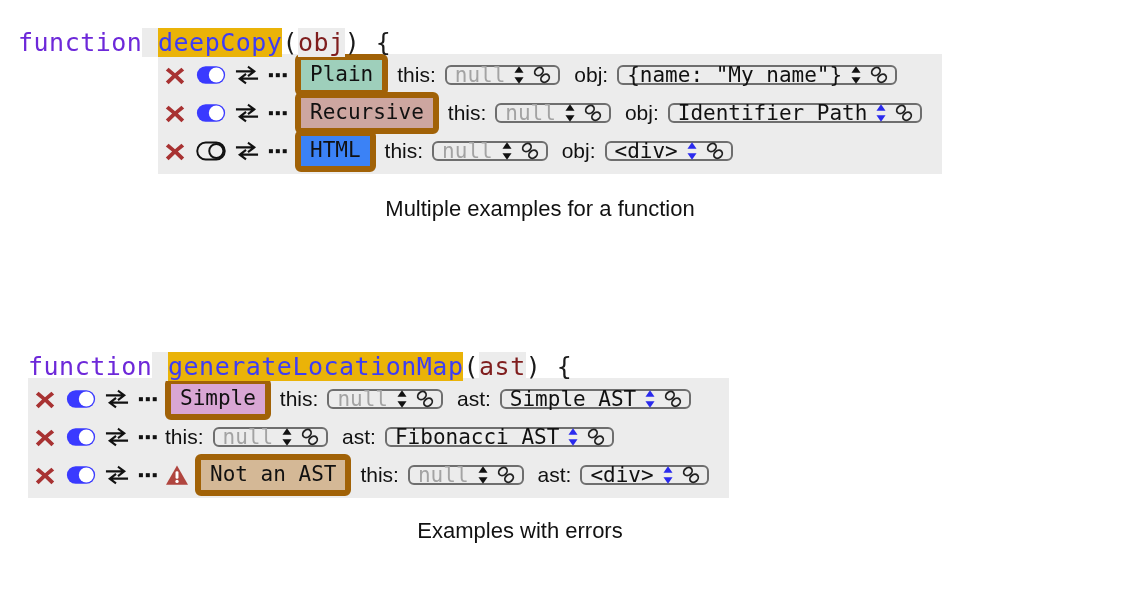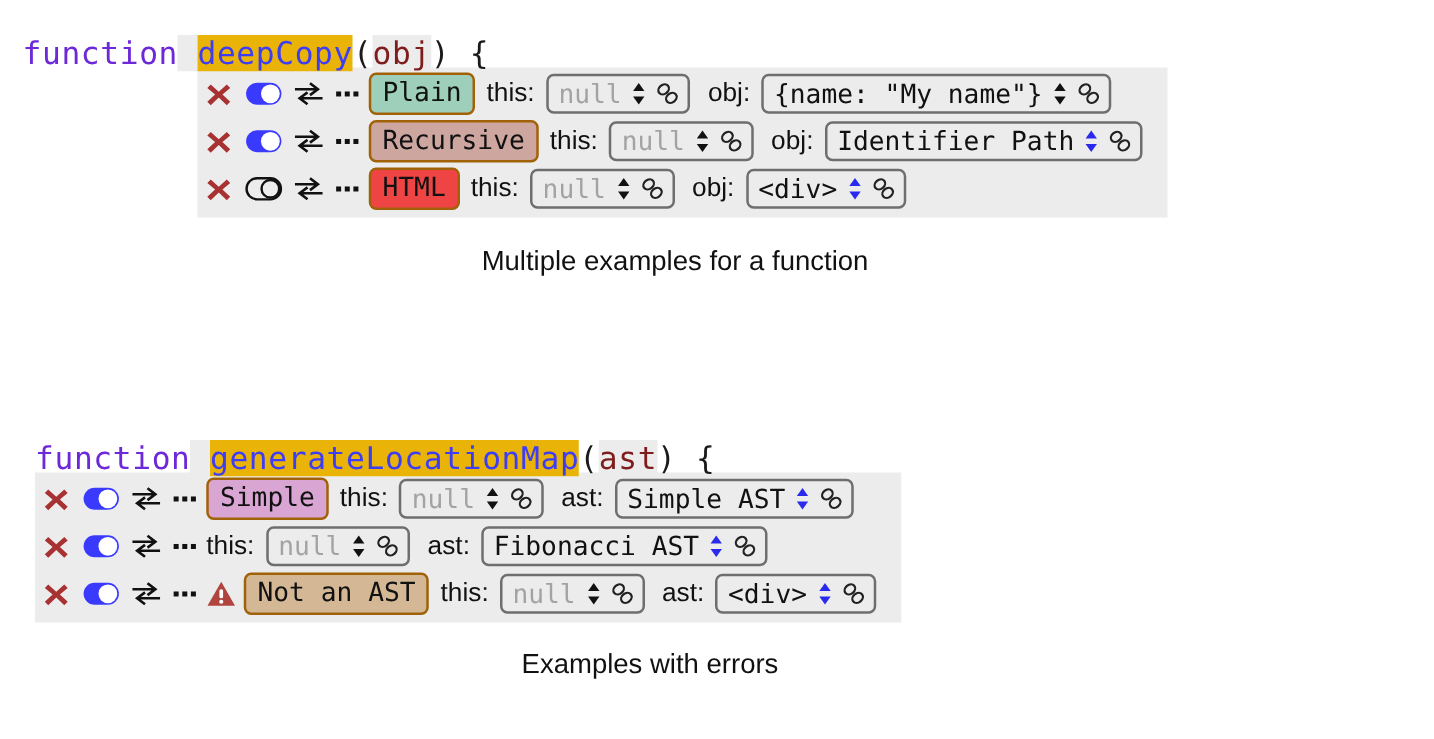--- a/index.html
+++ b/index.html
@@ -43,21 +43,21 @@
   .toggle { width: 30px; height: 20px; margin-right: 9px; flex: none; }
   .swap   { width: 24px; height: 20px; margin-right: 9px; flex: none; }
   .dots   { width: 20px; height: 20px; margin-right: 7px; flex: none; }
   .warn   { width: 24px; height: 22px; margin-right: 6px; flex: none; }
 
   
   .tag {
     font-family: "DejaVu Sans Mono", monospace;
     font-size: 21px;
     color: #111;
-    border: 2px solid #a16207;
+    border: 6px solid #a16207;
     border-radius: 6px;
     padding: 1px 9px 3px 9px;
     margin-right: 9px;
     line-height: 26px;
     flex: none;
   }
 
   
   .lbl {
     font-family: Liberation Sans, sans-serif;
@@ -70,21 +70,21 @@
   
   .field {
     display: inline-flex;
     align-items: center;
     border: 2px solid #6e6e6e;
     border-radius: 6px;
     background: #ececec;
     padding: 1px 6px 2px 8px;
     margin-right: 14px;
     flex: none;
-    height: 32px;
+    height: 20px;
   }
   .field .val {
     font-family: "DejaVu Sans Mono", monospace;
     font-size: 21px;
     color: #111;
     margin-right: 8px;
     line-height: 26px;
   }
   .field .val.muted { color: #a3a3a3; }
   .spin { width: 12px; height: 20px; margin-right: 7px; flex: none; }
@@ -260,21 +260,21 @@
     <path d="M24 15 H6 M11 10.5 L5 15 L11 19.5" fill="none" stroke="#111" stroke-width="2.3" stroke-linecap="square" stroke-linejoin="miter"></path>
   </svg>
             </span>
             <span class="ico dots">
               <svg viewBox="0 0 22 22" width="20" height="20">
     <rect x="1" y="9" width="4.4" height="4.4" fill="#111"></rect>
     <rect x="8.6" y="9" width="4.4" height="4.4" fill="#111"></rect>
     <rect x="16.2" y="9" width="4.4" height="4.4" fill="#111"></rect>
   </svg>
             </span>
-            <span class="tag" style="background:#ef4444">HTML</span>
+            <span class="tag" style="background:#3b82f6">HTML</span>
             <span class="lbl">this:</span>
             <span class="field">
               <span class="val muted">null</span>
               <span class="ico spin">
                 <svg viewBox="0 0 12 22" width="12" height="20">
     <path d="M6 1.5 L11 8.6 L1 8.6 Z" fill="#111"></path>
     <path d="M6 20.5 L1 13.4 L11 13.4 Z" fill="#111"></path>
   </svg>
               </span>
               <span class="ico chain">

